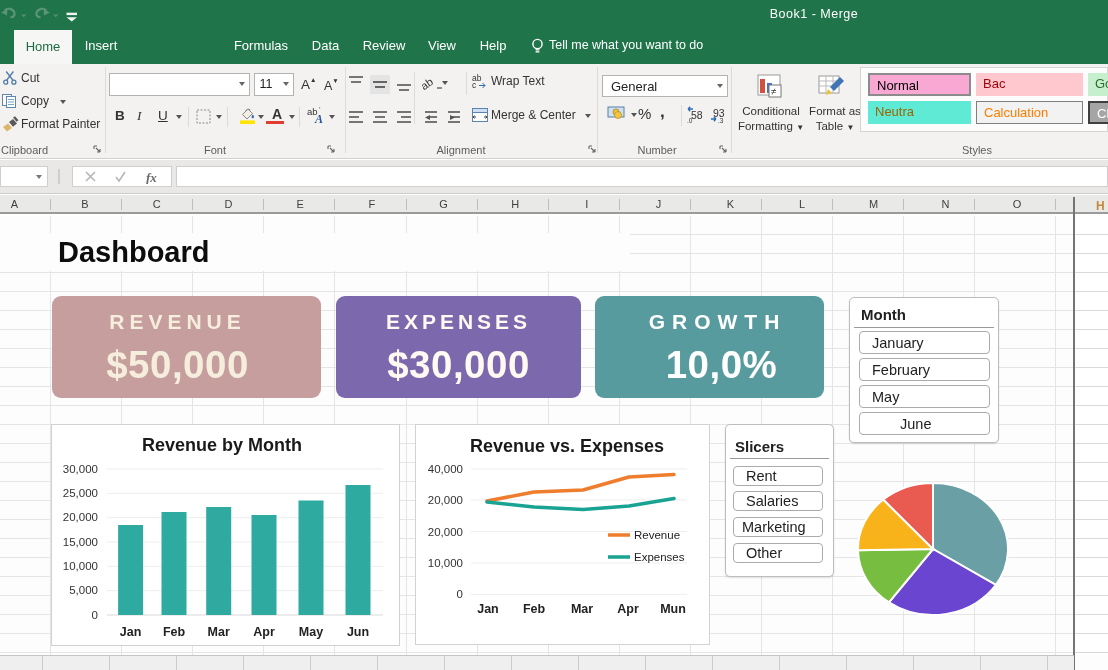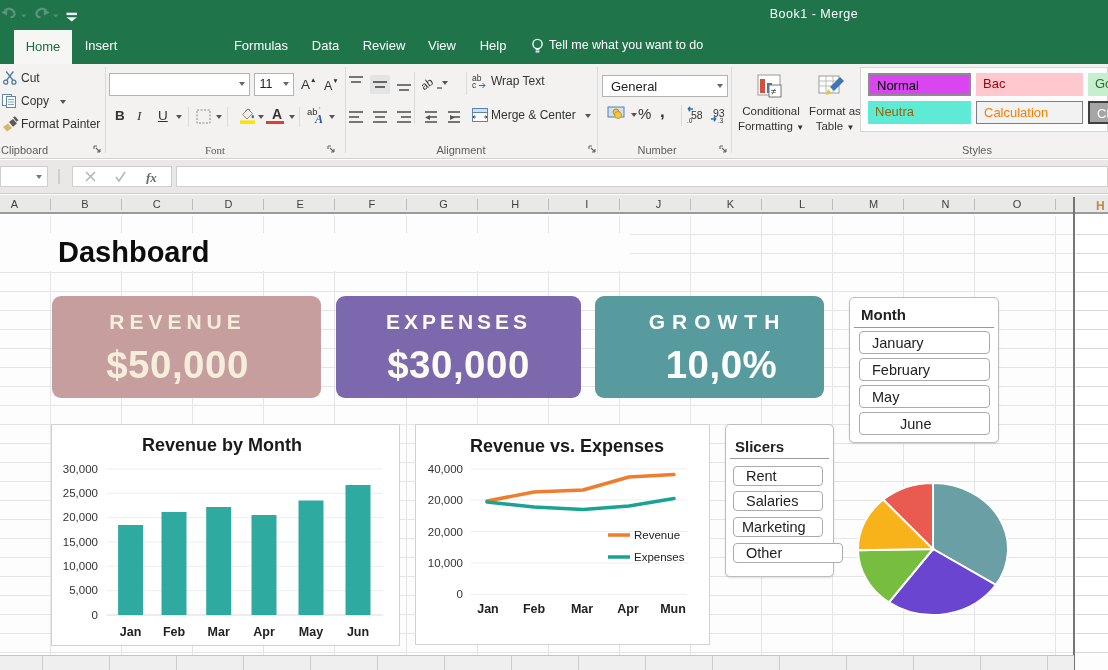--- a/index.html
+++ b/index.html
@@ -153,21 +153,21 @@
     <div class="abs" style="left:258px;top:51px;width:0;height:0;border-left:3px solid transparent;border-right:3px solid transparent;border-top:4px solid #555;"></div>
     <div class="abs" style="left:272px;top:42px;font-size:14px;font-weight:bold;color:#333;">A</div>
     <div class="abs" style="left:266px;top:56.5px;width:17.5px;height:3.6px;background:#e03c32;"></div>
     <div class="abs" style="left:289px;top:51px;width:0;height:0;border-left:3px solid transparent;border-right:3px solid transparent;border-top:4px solid #555;"></div>
     <svg class="abs" style="left:307px;top:42px" width="20" height="18" viewBox="0 0 20 18">
       <text x="0" y="9" font-size="9.5" fill="#333" font-family="Liberation Sans">ab</text>
       <text x="12" y="7" font-size="7" fill="#333" font-family="Liberation Sans">ʼ</text>
       <text x="8" y="17" font-size="12" font-style="italic" font-weight="bold" fill="#2b579a" font-family="Liberation Serif">A</text>
     </svg>
     <div class="abs" style="left:329px;top:51px;width:0;height:0;border-left:3px solid transparent;border-right:3px solid transparent;border-top:4px solid #555;"></div>
-    <div class="glabel" style="left:165px;width:100px;font-family:Liberation Serif, serif;">Font</div>
+    <div class="glabel" style="left:165px;width:100px;">Font</div>
     <svg class="launcher" style="left:327px;" width="10" height="10" viewBox="0 0 10 10">
       <path d="M1,1 L1,4 M1,1 L4,1 M3,3 L7,7 M7,7 l0,-3 M7,7 l-3,0" stroke="#666" stroke-width="1.1" fill="none"></path>
     </svg>
 
     <svg class="abs" style="left:349px;top:10px" width="190" height="20" viewBox="0 0 190 20">
       <g stroke="#555" stroke-width="1.6">
         <line x1="0" y1="3" x2="14" y2="3"></line>
           <line x1="2" y1="8" x2="12" y2="8"></line>
         <line x1="24" y1="8" x2="38" y2="8"></line>
           <line x1="26" y1="13" x2="36" y2="13"></line>
@@ -258,21 +258,21 @@
     <div class="abs ricon-txt" style="left:736px;top:56px;width:70px;text-align:center;font-size:11.5px;white-space:nowrap;">Formatting <span style="font-size:8px;">▼</span></div>
     <svg class="abs" style="left:818px;top:9px" width="30" height="28" viewBox="0 0 30 28">
       <rect x="1" y="3" width="20" height="17" fill="#fff" stroke="#999" stroke-width="1"></rect>
       <path d="M1,8 h20 M1,13 h20 M8,3 v17 M15,3 v17" stroke="#bbb" stroke-width="1"></path>
       <path d="M12,14 L22,4 L26,8 L16,18 Z" fill="#3f74b5"></path>
       <path d="M10,16 l4,4 -6,2 Z" fill="#e8c23a"></path>
     </svg>
     <div class="abs ricon-txt" style="left:803px;top:41px;width:64px;text-align:center;font-size:11.5px;">Format as</div>
     <div class="abs ricon-txt" style="left:803px;top:56px;width:64px;text-align:center;font-size:11.5px;white-space:nowrap;">Table <span style="font-size:8px;">▼</span></div>
     <div class="abs" style="left:860px;top:3px;width:248px;height:65px;background:#fcfcfc;border:1px solid #d5d5d5;"></div>
-    <div class="stylebox" style="left:868px;top:9px;width:103px;background:#d946ef;border:2px solid #8c8c8c;color:#000;">Normal</div>
+    <div class="stylebox" style="left:868px;top:9px;width:103px;background:#f9a8d4;border:2px solid #8c8c8c;color:#000;">Normal</div>
     <div class="stylebox" style="left:976px;top:9px;width:107px;background:#ffc7ce;color:#9c0006;">Bac</div>
     <div class="stylebox" style="left:1088px;top:9px;width:60px;background:#c6efce;color:#2c6b2f;">Go</div>
     <div class="stylebox" style="left:868px;top:37px;width:103px;background:#5eead4;color:#9c6500;">Neutra</div>
     <div class="stylebox" style="left:976px;top:37px;width:107px;background:#f2f2f2;border:1px solid #7f7f7f;color:#fa7d00;">Calculation</div>
     <div class="stylebox" style="left:1088px;top:37px;width:60px;background:#a5a5a5;border:2px solid #3f3f3f;color:#fff;">Ch</div>
     <div class="glabel" style="left:927px;width:100px;">Styles</div>
   </div>
 
   <div class="abs" id="fbar">
     <div class="fwhite" style="left:0px;width:48px;"></div>
@@ -366,21 +366,21 @@
   <div class="sbtn" style="left:859px;top:385px;width:131px;height:23px;line-height:22px;">May</div>
   <div class="sbtn" style="left:859px;top:412px;width:131px;height:23px;line-height:22px;padding-left:40px;">June</div>
 
   <div class="slicerbox" style="left:725px;top:424px;width:109px;height:153px;">
     <h3 style="padding:13px 0 3px 9px;">Slicers</h3>
     <div class="tline"></div>
   </div>
   <div class="sbtn" style="left:733px;top:466px;width:90px;height:20px;line-height:19px;">Rent</div>
   <div class="sbtn" style="left:733px;top:491px;width:90px;height:20px;line-height:19px;">Salaries</div>
   <div class="sbtn" style="left:733px;top:517px;width:90px;height:20px;line-height:19px;padding-left:8px;">Marketing</div>
-  <div class="sbtn" style="left:733px;top:543px;width:110px;height:20px;line-height:19px;">Other</div>
+  <div class="sbtn" style="left:733px;top:543px;width:90px;height:20px;line-height:19px;">Other</div>
 
   <div class="chartcard" style="left:51px;top:424px;width:349px;height:222px;">
     <svg width="347" height="220" viewBox="0 0 347 220">
       <text x="170" y="26" font-size="18" font-weight="bold" fill="#1a1a1a" text-anchor="middle" font-family="Liberation Sans">Revenue by Month</text>
       <g stroke="#ededed" stroke-width="1">
         <line x1="55" y1="44" x2="331" y2="44"></line>
         <line x1="55" y1="68.3" x2="331" y2="68.3"></line>
         <line x1="55" y1="92.7" x2="331" y2="92.7"></line>
         <line x1="55" y1="117" x2="331" y2="117"></line>
         <line x1="55" y1="141.3" x2="331" y2="141.3"></line>

